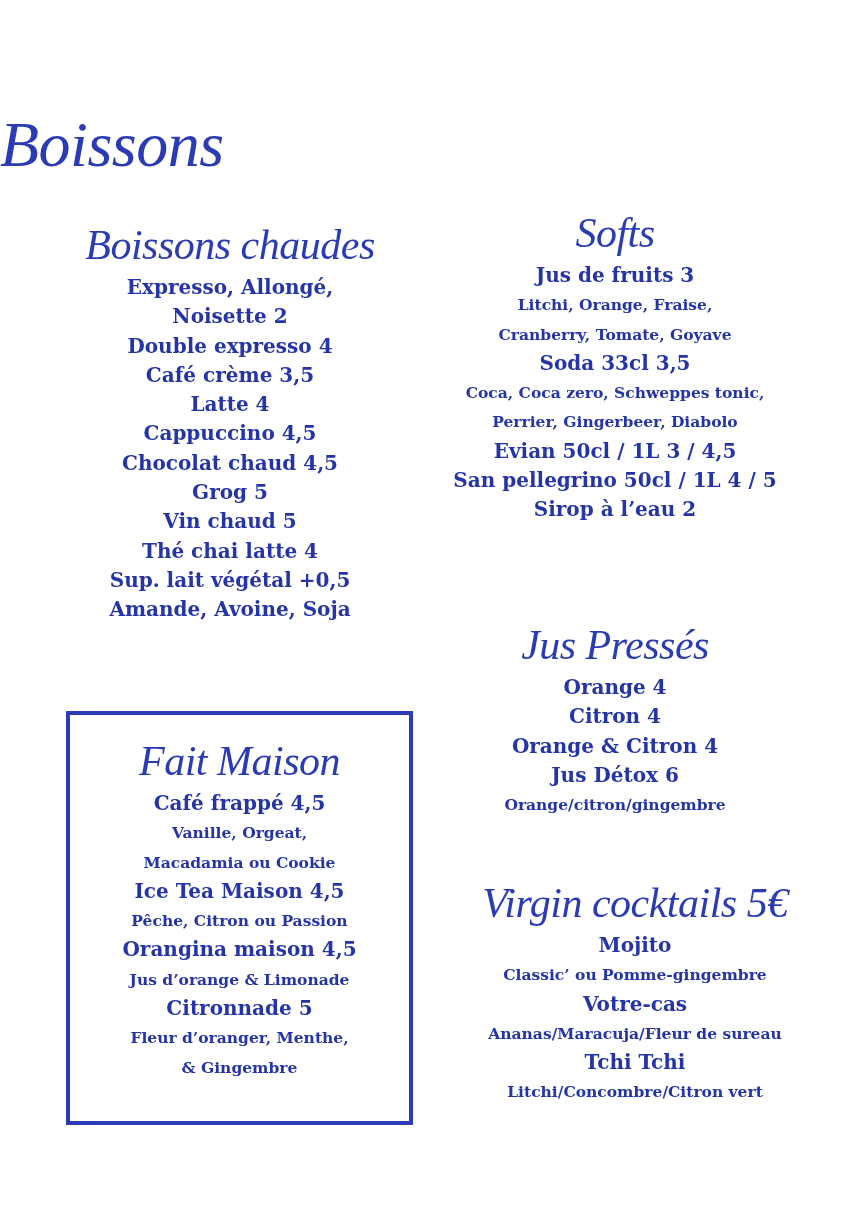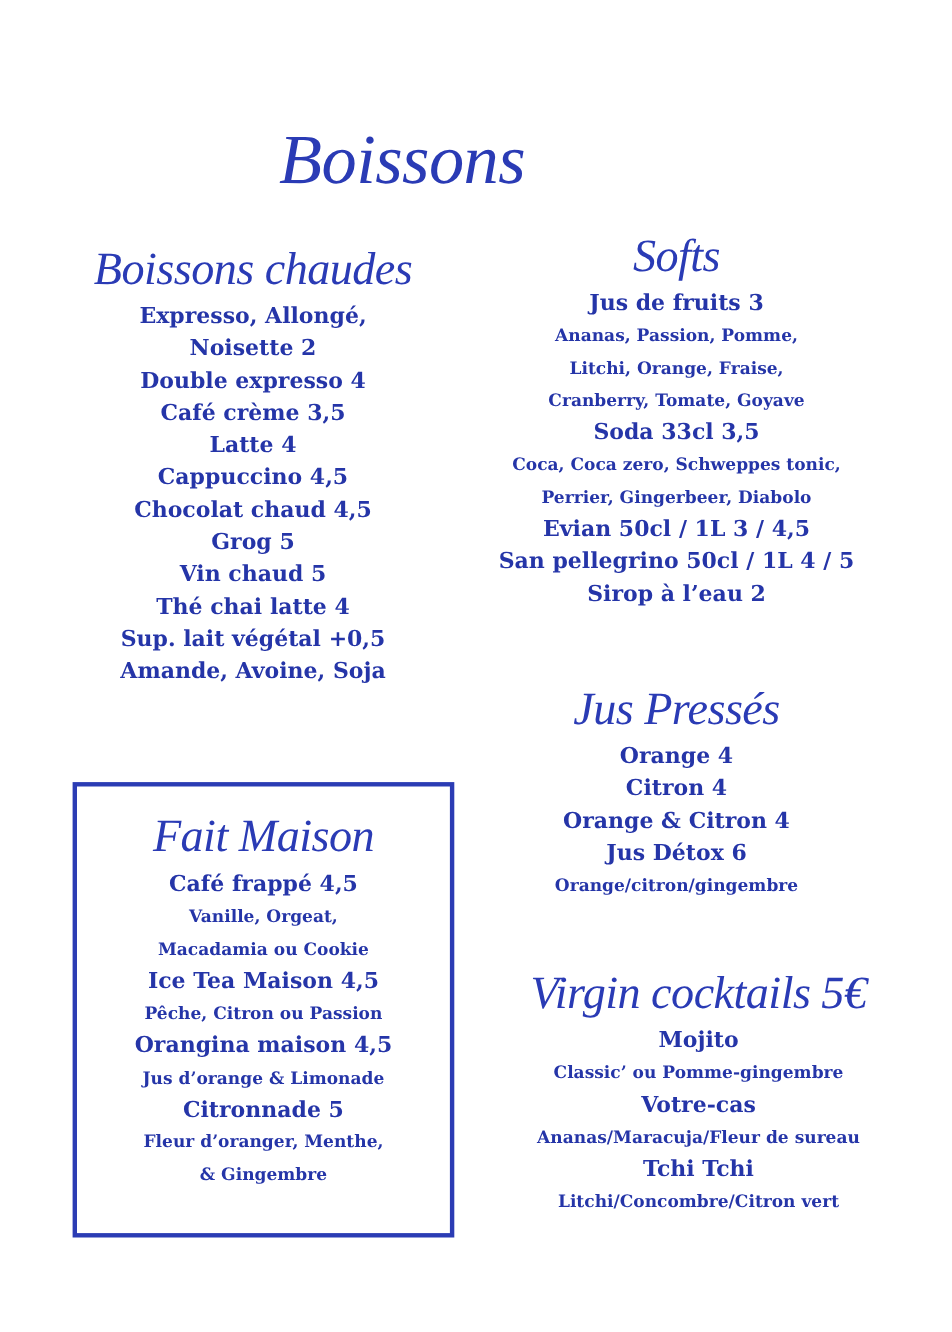--- a/index.html
+++ b/index.html
@@ -10,21 +10,21 @@
     }
     .script {
       font-family: "Liberation Serif", "DejaVu Serif", serif;
       font-style: italic;
       font-weight: normal;
       color: #2a3bb5;
       letter-spacing: -0.5px;
     }
     .title {
       position: absolute; left: 0; width: 731px; top: 62px;
-      text-align: center; font-size: 64px; line-height: 80px;
+      font-size: 64px; line-height: 80px;
     }
     .col {
       position: absolute; text-align: center;
     }
     .section-head {
       font-size: 42px; line-height: 56px; margin: 0;
     }
     .item {
       font-weight: bold; font-size: 20px; line-height: 29.3px; white-space: nowrap;
     }
@@ -61,21 +61,20 @@
       <div class="item">Thé chai latte  4</div>
       <div class="item">Sup. lait végétal +0,5</div>
       <div class="item">Amande, Avoine, Soja</div>
     </div>
 </div>
 
 <div class="col" id="softs">
   <h2 class="section-head script">Softs</h2>
   <div>
       <div class="item">Jus de fruits  3</div>
-      <div class="sub">Ananas, Passion, Pomme,</div>
       <div class="sub">Litchi, Orange, Fraise,</div>
       <div class="sub">Cranberry, Tomate, Goyave</div>
       <div class="item">Soda 33cl  3,5</div>
       <div class="sub">Coca, Coca zero, Schweppes tonic,</div>
       <div class="sub">Perrier, Gingerbeer, Diabolo</div>
       <div class="item">Evian 50cl / 1L  3 / 4,5</div>
       <div class="item">San pellegrino 50cl / 1L  4 / 5</div>
       <div class="item">Sirop à l’eau  2</div>
     </div>
 </div>

